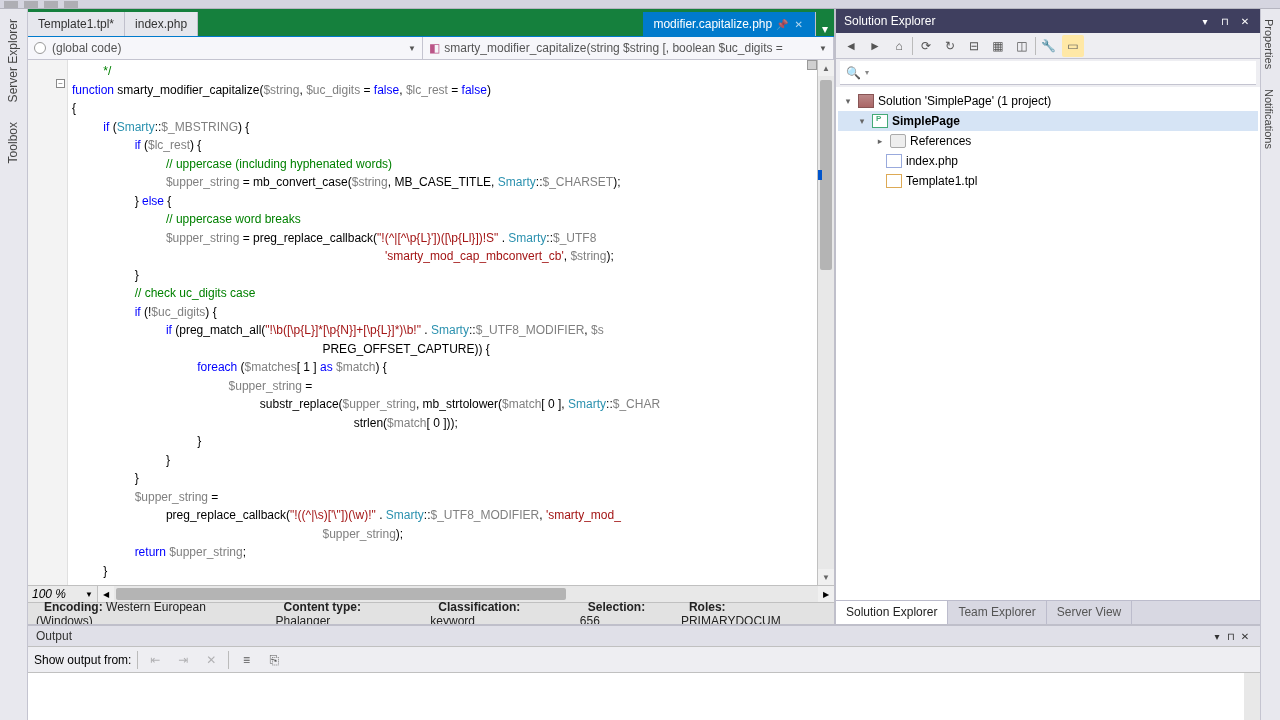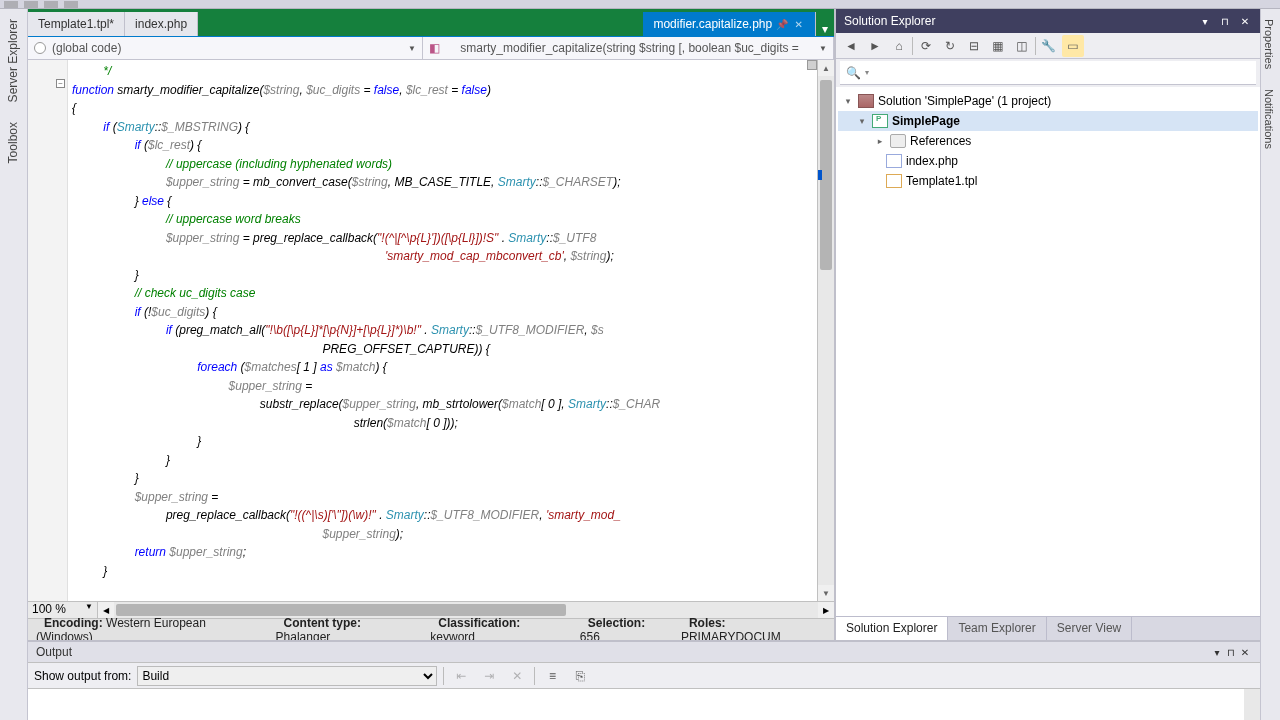--- a/index.html
+++ b/index.html
@@ -36,36 +36,36 @@
 
 .nav-drop-row { height:23px; display:flex; border-bottom:1px solid #c4c4d0; background:#f6f6fa;}
 .nav-drop { flex:1; display:flex; align-items:center; padding:9px 6px; border-right:1px solid #c4c4d0; color:#555; position:relative;}
 .nav-drop .arrow { margin-left:auto; font-size:8px; }
 .icon-orb { width:12px; height:12px; border-radius:50%; background:#fff; border:1px solid #999; margin-right:6px;}
 
 
 .code-wrap { flex:1; display:flex; min-height:0; position:relative; background:#fff;}
 .gutter { width:40px; background:#f3f3f3; border-right:1px solid #e0e0e0; position:relative;}
 .fold { position:absolute; right:2px; width:9px; height:9px; border:1px solid #888; background:#fff; font-size:8px; line-height:7px; text-align:center; color:#666;}
-.code { flex:1; font-family:Consolas, monospace; font-size:13px; line-height:17.5px; white-space:pre; padding:2px 0 2px 4px; color:#000; overflow:hidden; position:relative;font-style:italic;}
+.code { flex:1; font-family:Consolas, monospace; font-size:13px; line-height:17.5px; white-space:pre; padding:2px 0 2px 4px; color:#000; overflow:hidden; position:relative;}
 .kw { color:#0000ff;}
 .cls { color:#2b91af;}
 .str { color:#a31515;}
 .cmt { color:#008000;}
 .var { color:#808080;}
 .pln { color:#000;}
 .code-scroll-right { width:17px; background:#e8e8e8; border-left:1px solid #c0c0c0; position:relative;}
 .scroll-thumb-v { position:absolute; top:20px; left:2px; right:2px; height:190px; background:#b4b4b4; border-radius:2px;}
 .scroll-btn { position:absolute; left:0; right:0; height:16px; background:#f0f0f0; display:flex; align-items:center; justify-content:center; font-size:8px; color:#666;}
 .split-handle { position:absolute; top:0; right:17px; width:10px; height:10px; background:#d0d0d0; border:1px solid #999;}
 .mark-blue { position:absolute; top:110px; left:0; width:4px; height:10px; background:#0055cc;}
 
 
 .zoom-row { height:17px; display:flex; align-items:stretch; border-top:1px solid #c0c0c0; background:#eaeaea;}
-.zoom-cb { width:70px; display:flex; padding:0 4px; border-right:1px solid #c0c0c0; font-size:11px;}
+.zoom-cb { width:70px; display:flex; align-items:center; padding:0 4px; border-right:1px solid #c0c0c0; font-size:11px;font-style:italic;}
 .hscroll { flex:1; position:relative; background:#e8e8e8;}
 .hscroll .btn { position:absolute; top:0; width:16px; height:100%; background:#f0f0f0; display:flex; align-items:center; justify-content:center; font-size:8px;}
 .hscroll .thumb { position:absolute; top:2px; bottom:2px; left:18px; width:450px; background:#b4b4b4; border-radius:2px;}
 
 
 .code-status { height:22px; background:#e2e2e2; border-top:1px solid #c0c0c0; display:flex; align-items:center; padding:0 8px; gap:14px; color:#222;}
 .code-status b { font-weight:600;padding-left:8px;}
 
 
 .se-title { height:24px; background:#3f3f5f; color:#fff; display:flex; align-items:center; padding:0 8px; gap:6px;}
@@ -88,21 +88,21 @@
 .ico-php { background:#fff; border:1px solid #9ad;}
 .ico-tpl { background:#fff; border:1px solid #da5;}
 .tree-row.sel { background:#d6e4f5;}
 .tree-row b { font-weight:600;}
 
 .panel-tabs { height:24px; display:flex; background:#d8d8e2; border-top:1px solid #bcbccc;}
 .panel-tab { padding:4px 10px; color:#555; border-right:1px solid #bcbccc;}
 .panel-tab.active { background:#fff; color:#222;}
 
 
-.output-panel { height:80px; border-top:2px solid #bfbfca; display:flex; flex-direction:column; background:#eeeef2;}
+.output-panel { height:96px; border-top:2px solid #bfbfca; display:flex; flex-direction:column; background:#eeeef2;}
 .out-title { height:20px; background:#e0e0e8; display:flex; align-items:center; padding:0 8px; color:#333;}
 .out-title .spacer{flex:1;}
 .out-title .wbtn { width:14px; height:14px; display:flex; align-items:center; justify-content:center; font-size:10px;}
 .out-tools { height:26px; display:flex; align-items:center; padding:0 6px; gap:6px; border-top:1px solid #c0c0c0; background:#eeeef2;}
 .out-tools select { width:300px; height:20px; font-size:12px; border:1px solid #bbb;}
 .out-body { flex:1; background:#fff; border-top:1px solid #c0c0c0; position:relative;}
 .out-body .vs { position:absolute; right:0; top:0; bottom:0; width:16px; background:#e8e8e8;}
 .sep-v { width:1px; height:18px; background:#bbb;}
 </style>
 </head>
@@ -147,21 +147,21 @@
       </div>
 
       <div class="nav-drop-row">
         <div class="nav-drop" style="flex:0 0 395px">
           <span class="icon-orb"></span>
           <span>(global code)</span>
             <span class="arrow">▼</span>
         </div>
         <div class="nav-drop">
           <span style="color:#b58; margin-right:4px;">◧</span>
-          <span style="overflow:hidden; text-overflow:ellipsis; white-space:nowrap;margin-left:16px;">smarty_modifier_capitalize(string $string [, boolean $uc_digits =</span>
+          <span style="overflow:hidden; text-overflow:ellipsis; white-space:nowrap;">smarty_modifier_capitalize(string $string [, boolean $uc_digits =</span>
             <span class="arrow">▼</span>
         </div>
       </div>
 
       <div class="code-wrap">
         <div class="gutter">
           <div class="fold" style="top:19px;">−</div>
         </div>
         <div class="code" id="code">    <span class="cmt">*/</span>
 <span class="kw">function</span><span class="pln"> smarty_modifier_capitalize(</span><span class="var">$string</span><span class="pln">, </span><span class="var">$uc_digits</span><span class="pln"> = </span><span class="kw">false</span><span class="pln">, </span><span class="var">$lc_rest</span><span class="pln"> = </span><span class="kw">false</span><span class="pln">)</span>
@@ -284,21 +284,20 @@
   <div class="output-panel">
     <div class="out-title">
       <span>Output</span>
       <span class="spacer"></span>
       <span class="wbtn">▾</span>
       <span class="wbtn">⊓</span>
       <span class="wbtn">✕</span>
     </div>
     <div class="out-tools">
       <span>Show output from:</span>
-      <select><option>Build</option></select>
       <div class="sep-v"></div>
       <div class="tbtn" style="opacity:.4">⇤</div>
       <div class="tbtn" style="opacity:.4">⇥</div>
       <div class="tbtn" style="opacity:.4">✕</div>
       <div class="sep-v"></div>
       <div class="tbtn">≡</div>
       <div class="tbtn">⎘</div>
     </div>
     <div class="out-body">
       <div class="vs"></div>

